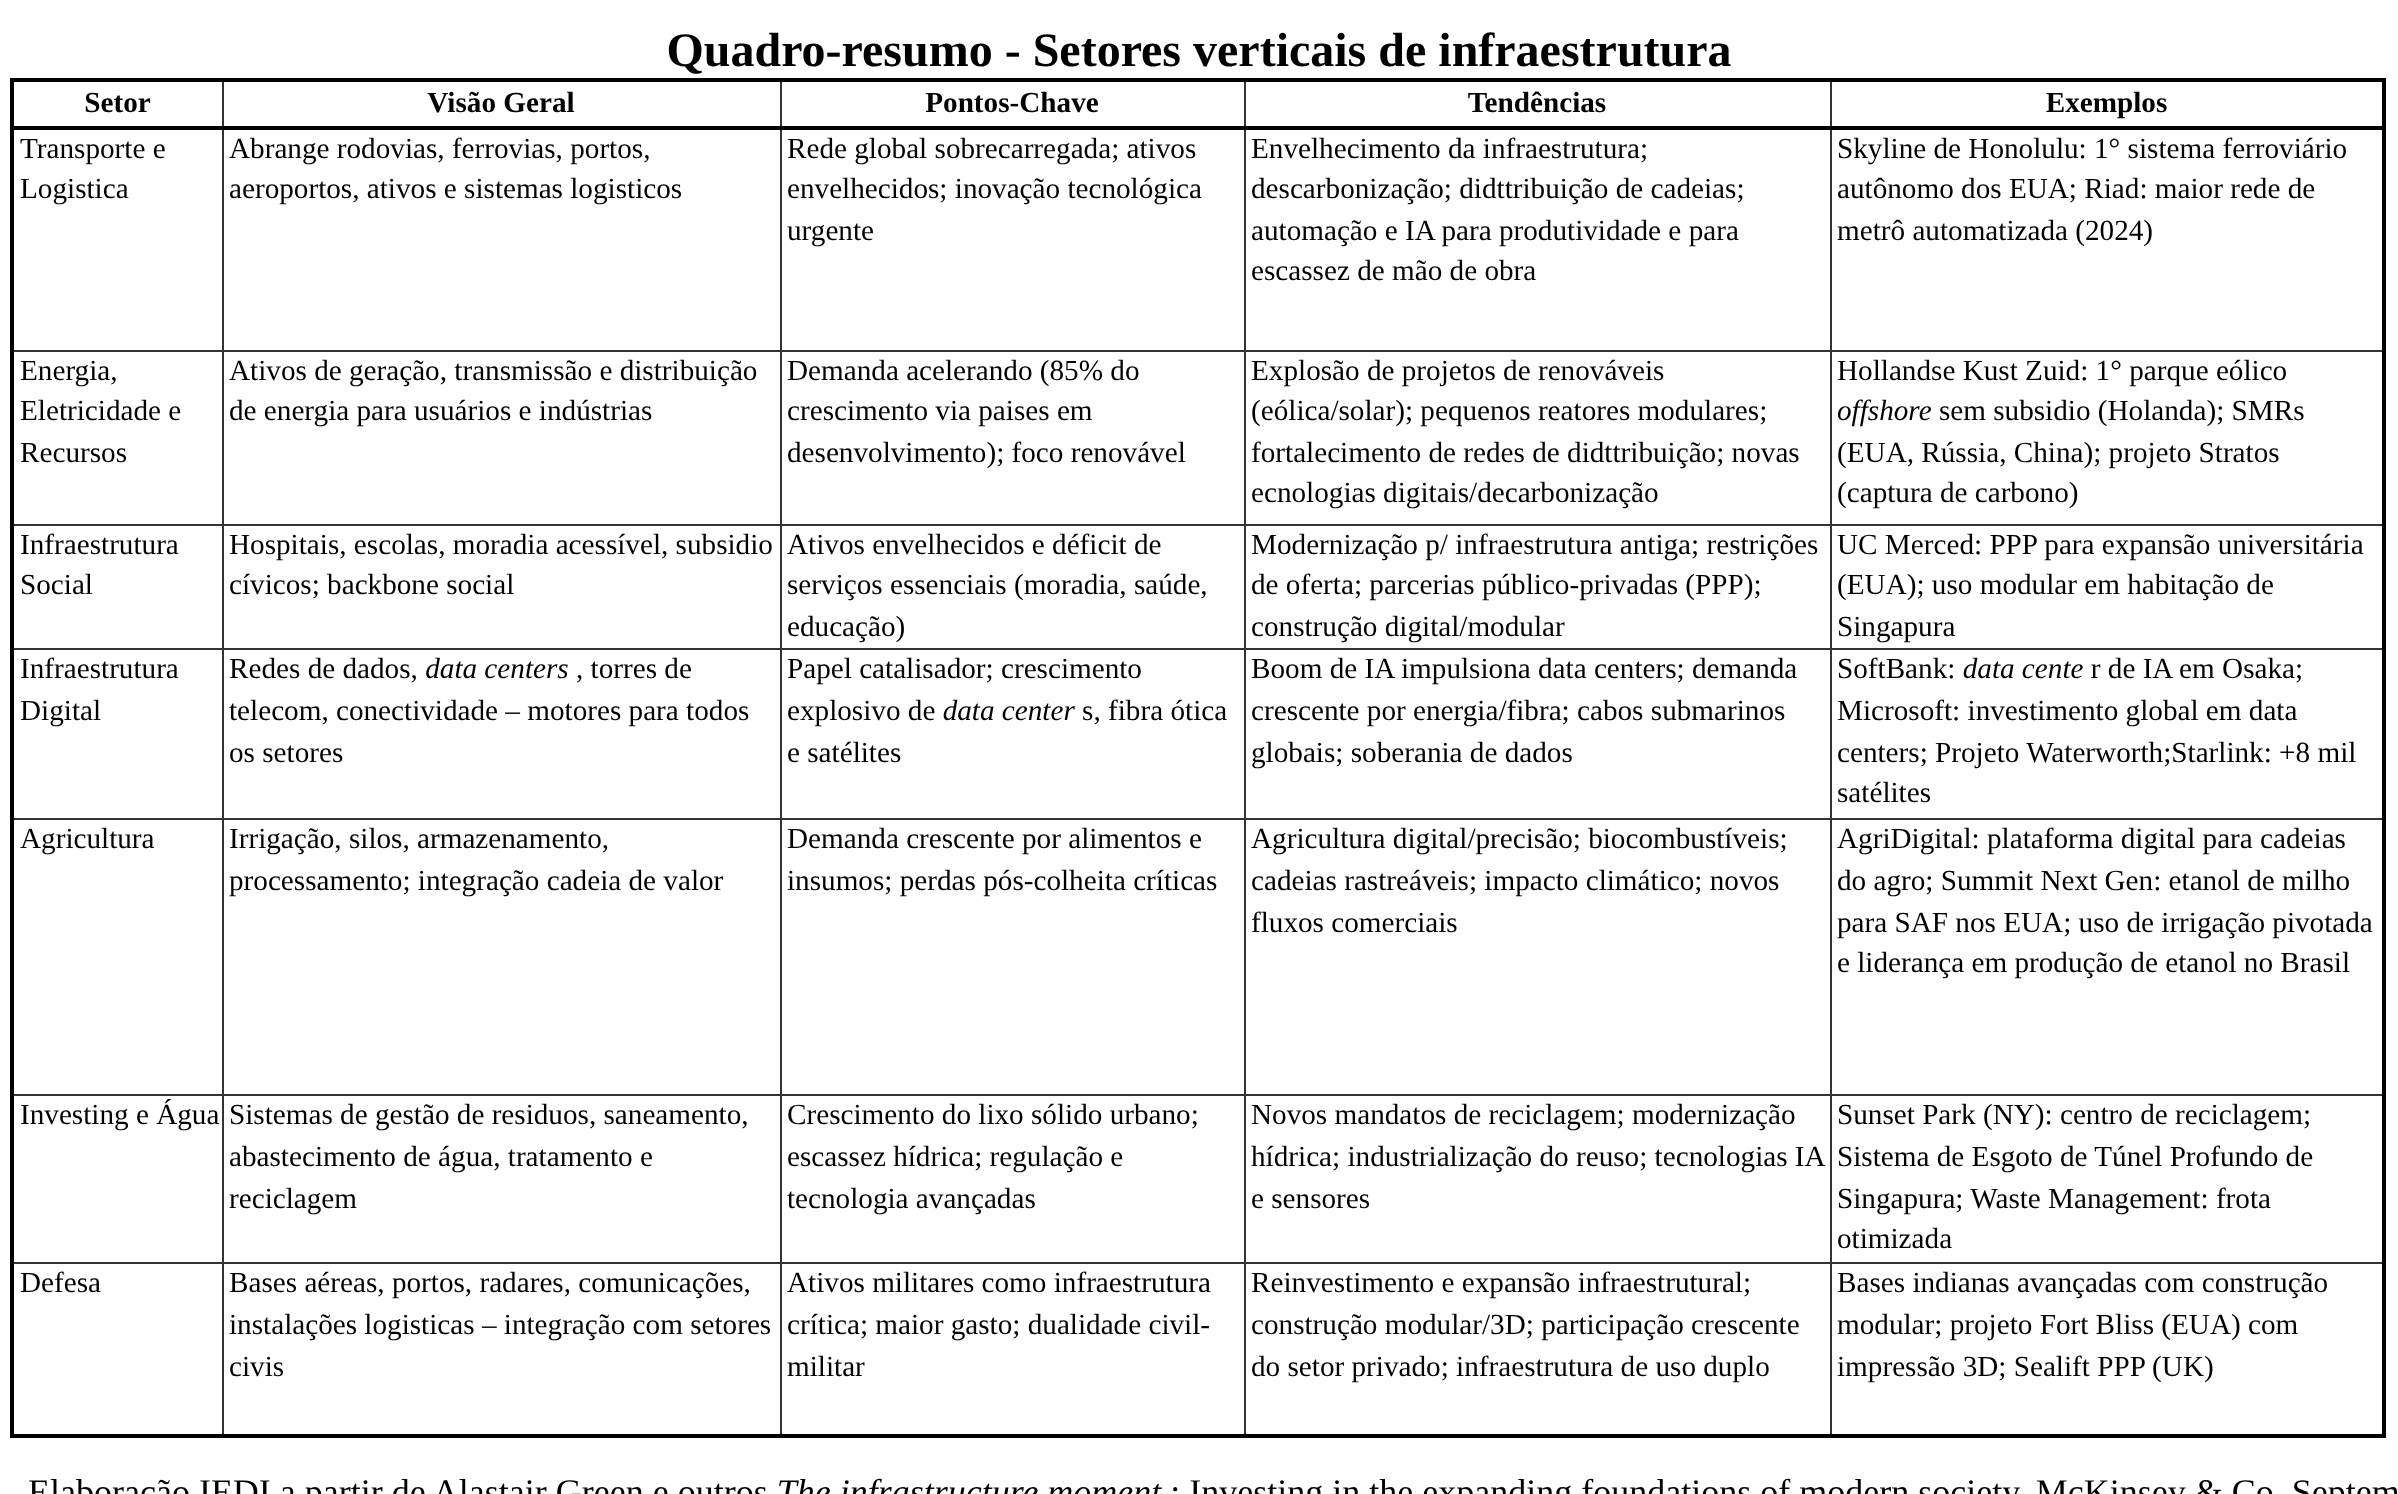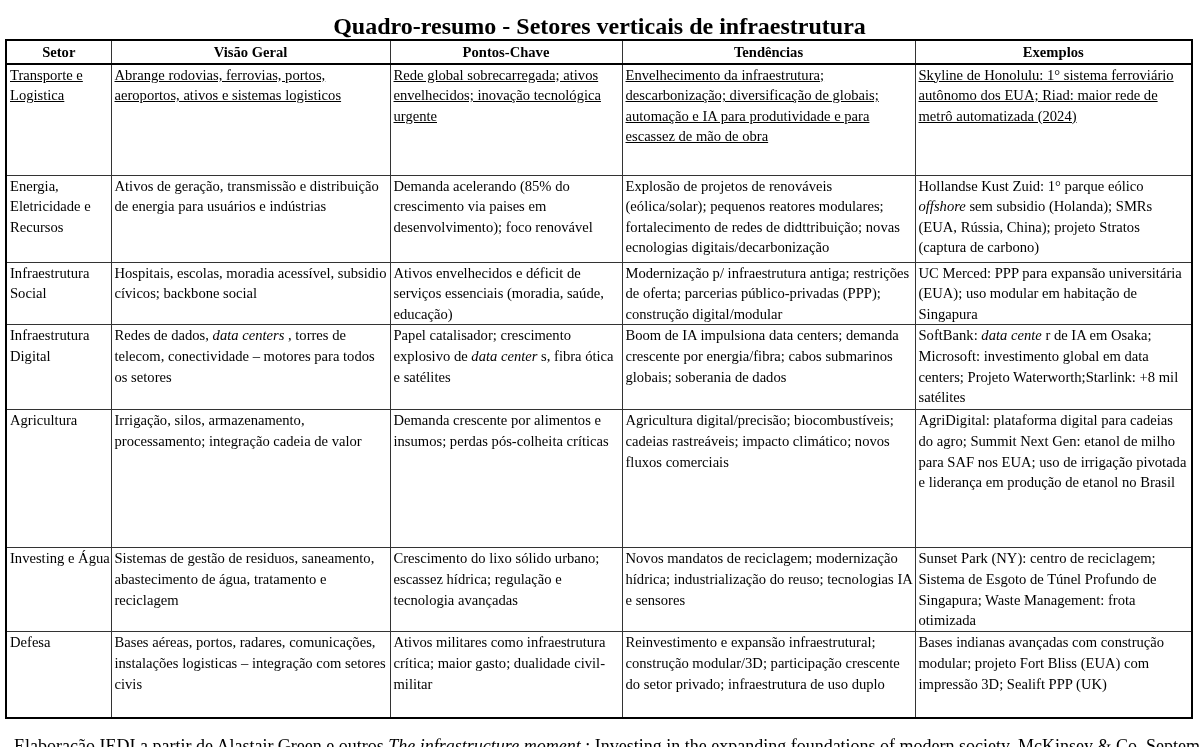--- a/index.html
+++ b/index.html
@@ -19,21 +19,21 @@
   table.grid th, table.grid td {
     border: 1px solid #333;
     font-size: 14.6px; line-height: 20.6px;
     vertical-align: top; padding: 0 0 0 3px;
     text-align: left; overflow: hidden;
   }
   table.grid th {
     text-align: center; font-weight: bold; height: 20px; padding: 1px 0 0 0;
     border-bottom: 2px solid #000;
   }
-  .r0 td { height: 110px; text-decoration: underline; }
+  .r0 td { height: 110px; }
   .r1 td { height: 86px; }
   .r2 td { height: 58px; }
   .r3 td { height: 84px; }
   .r4 td { height: 137px; }
   .r5 td { height: 83px; }
   .r6 td { height: 85px; }
   .r0 td, .r1 td, .r2 td, .r3 td, .r4 td, .r5 td, .r6 td { padding-top: 2px; }
   i { font-style: italic; }
   .source {
     position: absolute; left: 14px; top: 736px; width: 1185px;
@@ -60,21 +60,21 @@
       <th>Pontos-Chave</th>
       <th>Tendências</th>
       <th>Exemplos</th>
     </tr>
   </thead>
   <tbody>
     <tr class="r0">
       <td>Transporte e Logistica</td>
       <td>Abrange rodovias, ferrovias, portos, aeroportos, ativos e sistemas logisticos</td>
       <td>Rede global sobrecarregada; ativos envelhecidos; inovação tecnológica urgente</td>
-      <td>Envelhecimento da infraestrutura; descarbonização; diversificação de globais; automação e IA para produtividade e para escassez de mão de obra</td>
+      <td>Envelhecimento da infraestrutura; descarbonização; didttribuição de cadeias; automação e IA para produtividade e para escassez de mão de obra</td>
       <td>Skyline de Honolulu: 1° sistema ferroviário autônomo dos EUA; Riad: maior rede de metrô automatizada (2024)</td>
     </tr>
     <tr class="r1">
       <td>Energia, Eletricidade e Recursos</td>
       <td>Ativos de geração, transmissão e distribuição de energia para usuários e indústrias</td>
       <td>Demanda acelerando (85% do crescimento via paises em desenvolvimento); foco renovável</td>
       <td>Explosão de projetos de renováveis (eólica/solar); pequenos reatores modulares; fortalecimento de redes de didttribuição; novas ecnologias digitais/decarbonização</td>
       <td><span>Hollandse Kust Zuid: 1° parque eólico </span><i>offshore</i><span>  sem subsidio (Holanda); SMRs (EUA, Rússia, China); projeto Stratos (captura de carbono)</span></td>
     </tr>
     <tr class="r2">

